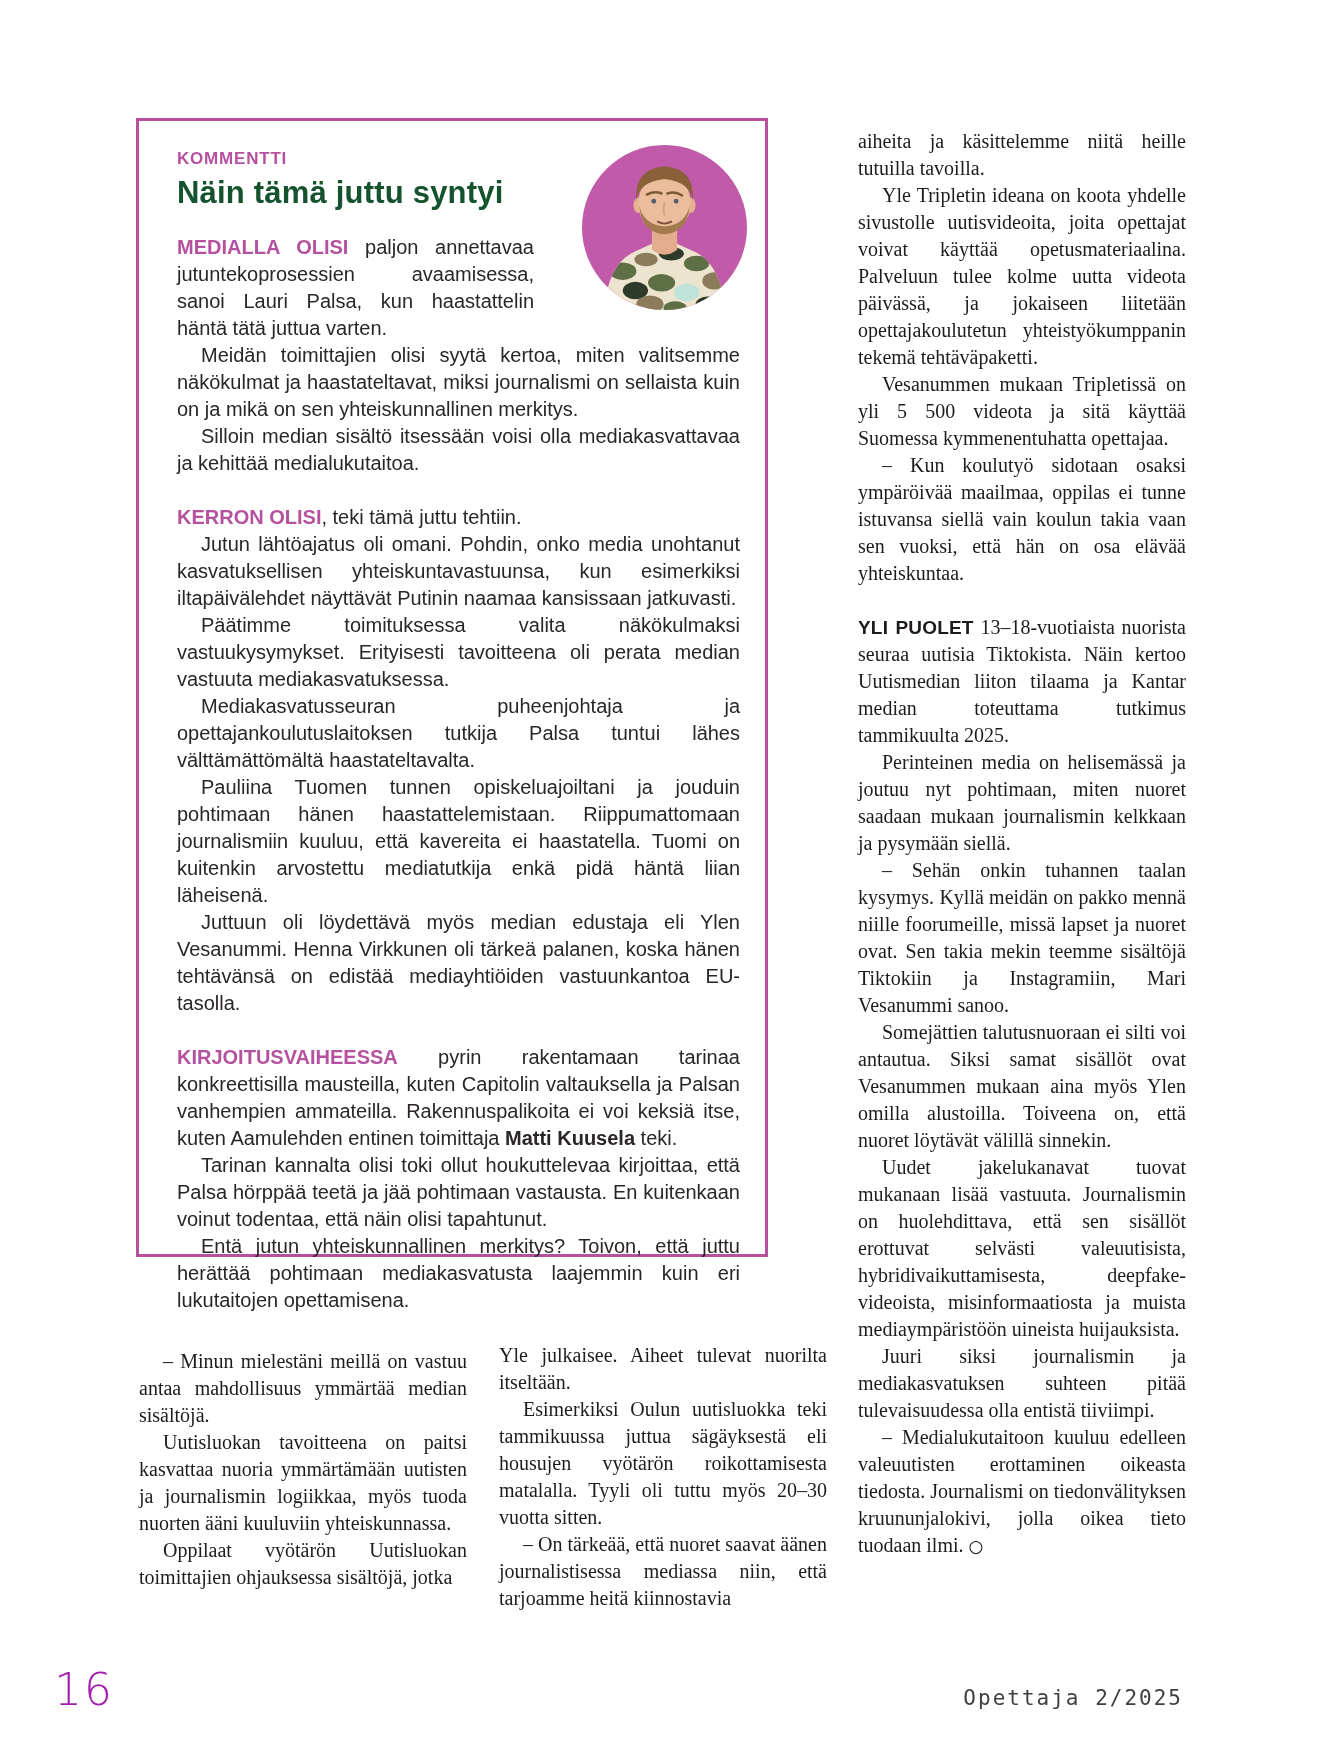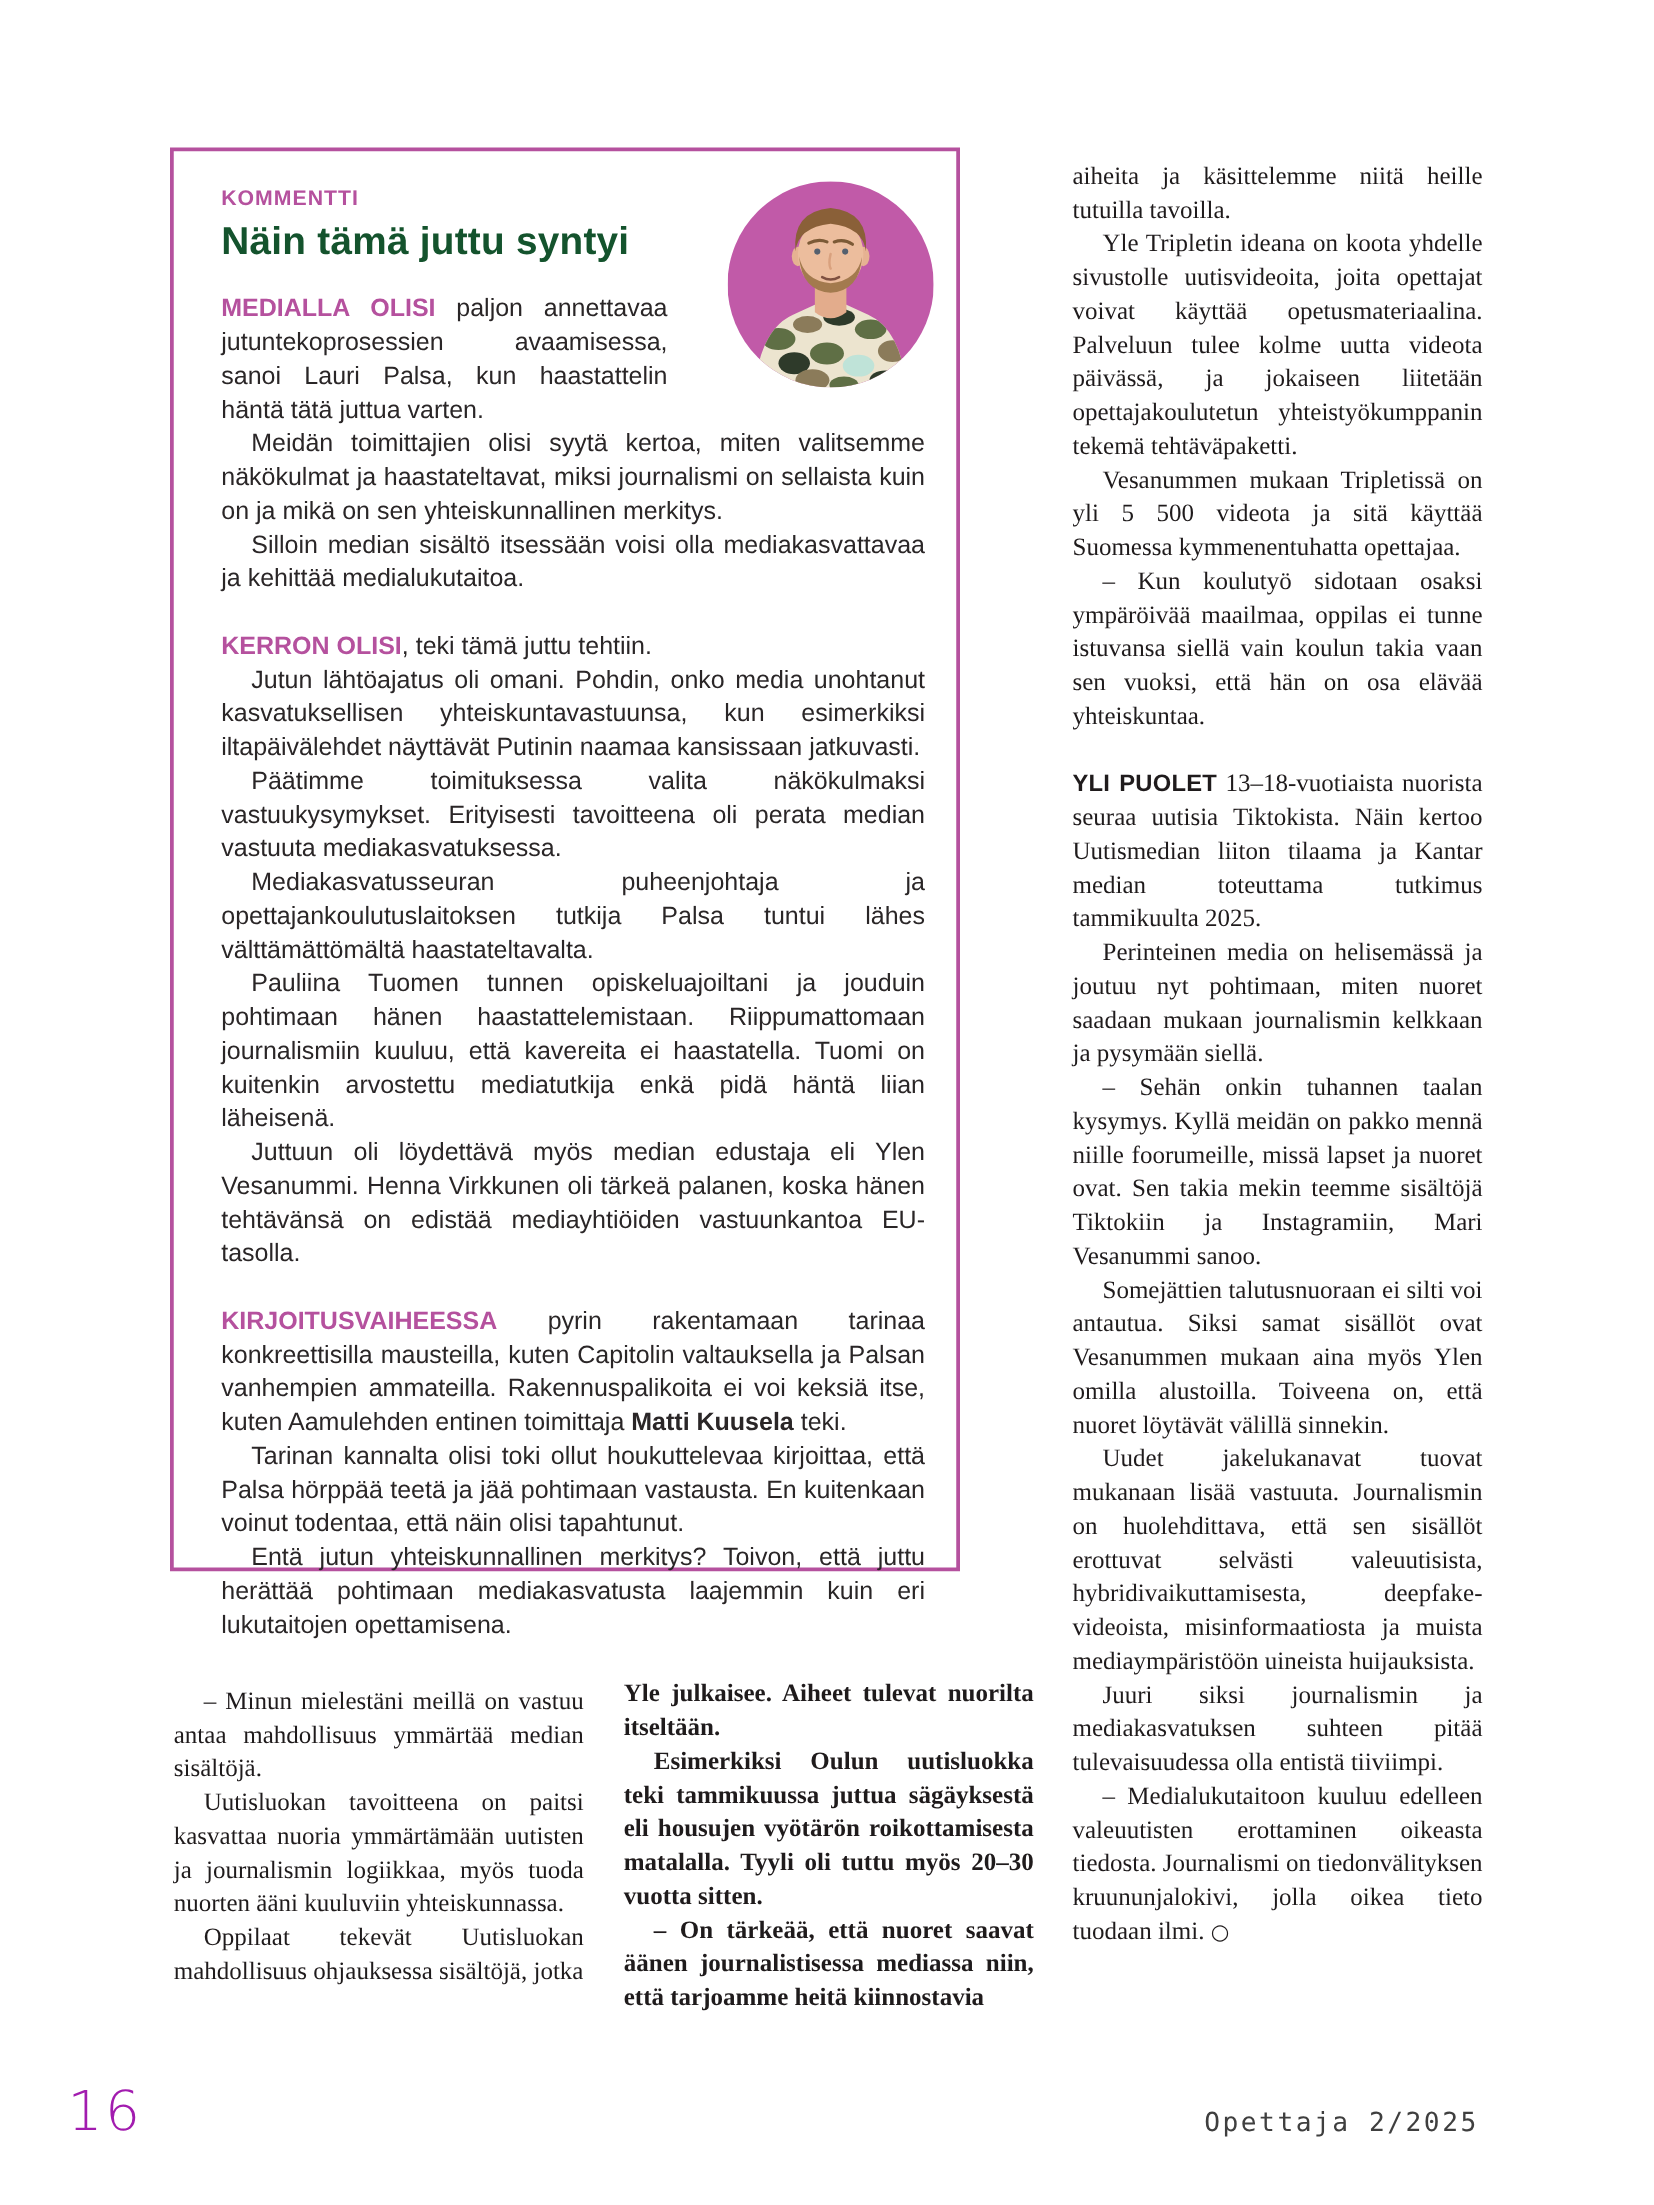--- a/index.html
+++ b/index.html
@@ -39,21 +39,21 @@
   
   .col {
     position:absolute; width:328px; font-family:"Liberation Serif", serif;
     font-size:20px; line-height:27px; text-align:justify; color:#1f1b1c;
   }
   .col p { margin:0; }
   .col p.ind { text-indent:24px; }
   .col p.gap { margin-top:27px; }
   #col3 { left:858px; top:128px; }
   #col1 { left:139px; top:1348px; }
-  #col2 { left:499px; top:1342px;font-weight:bold; }
+  #col2 { left:499px; top:1342px; }
   .lead-sans {
     font-family:"Liberation Sans", sans-serif; font-weight:bold; font-size:19px;
     letter-spacing:0.2px; color:#1f1b1c;
   }
   .end-mark { font-family:"DejaVu Sans", sans-serif; font-size:17px; }
 
   
   .page-num {
     position:absolute; left:54px; top:1664px;
     font-family:"DejaVu Sans", sans-serif; font-weight:100; font-size:44px;
@@ -158,21 +158,21 @@
     <p class="ind">– Sehän onkin tuhannen taalan kysymys. Kyllä meidän on pakko mennä niille foorumeille, missä lapset ja nuoret ovat. Sen takia mekin teemme sisältöjä Tiktokiin ja Instagramiin, Mari Vesanummi sanoo.</p>
     <p class="ind">Somejättien talutusnuoraan ei silti voi antautua. Siksi samat sisällöt ovat Vesanummen mukaan aina myös Ylen omilla alustoilla. Toiveena on, että nuoret löytävät välillä sinnekin.</p>
     <p class="ind">Uudet jakelukanavat tuovat mukanaan lisää vastuuta. Journalismin on huolehdittava, että sen sisällöt erottuvat selvästi valeuutisista, hybridivaikuttamisesta, deepfake-videoista, misinformaatiosta ja muista mediaympäristöön uineista huijauksista.</p>
     <p class="ind">Juuri siksi journalismin ja mediakasvatuksen suhteen pitää tulevaisuudessa olla entistä tiiviimpi.</p>
     <p class="ind"><span>– Medialukutaitoon kuuluu edelleen valeuutisten erottaminen oikeasta tiedosta. Journalismi on tiedonvälityksen kruununjalokivi, jolla oikea tieto tuodaan ilmi.</span> <span class="end-mark">○</span></p>
   </div>
 
   <div class="col" id="col1">
     <p class="ind">– Minun mielestäni meillä on vastuu antaa mahdollisuus ymmärtää median sisältöjä.</p>
     <p class="ind">Uutisluokan tavoitteena on paitsi kasvattaa nuoria ymmärtämään uutisten ja journalismin logiikkaa, myös tuoda nuorten ääni kuuluviin yhteiskunnassa.</p>
-    <p class="ind">Oppilaat tekevät Uutisluokan mahdollisuus ohjauksessa sisältöjä, jotka</p>
+    <p class="ind">Oppilaat vyötärön Uutisluokan toimittajien ohjauksessa sisältöjä, jotka</p>
   </div>
 
   <div class="col" id="col2">
     <p>Yle julkaisee. Aiheet tulevat nuorilta itseltään.</p>
     <p class="ind">Esimerkiksi Oulun uutisluokka teki tammikuussa juttua sägäyksestä eli housujen vyötärön roikottamisesta matalalla. Tyyli oli tuttu myös 20–30 vuotta sitten.</p>
     <p class="ind">– On tärkeää, että nuoret saavat äänen journalistisessa mediassa niin, että tarjoamme heitä kiinnostavia</p>
   </div>
 
   <div class="page-num">16</div>
   <div class="footer-issue">Opettaja 2/2025</div>

